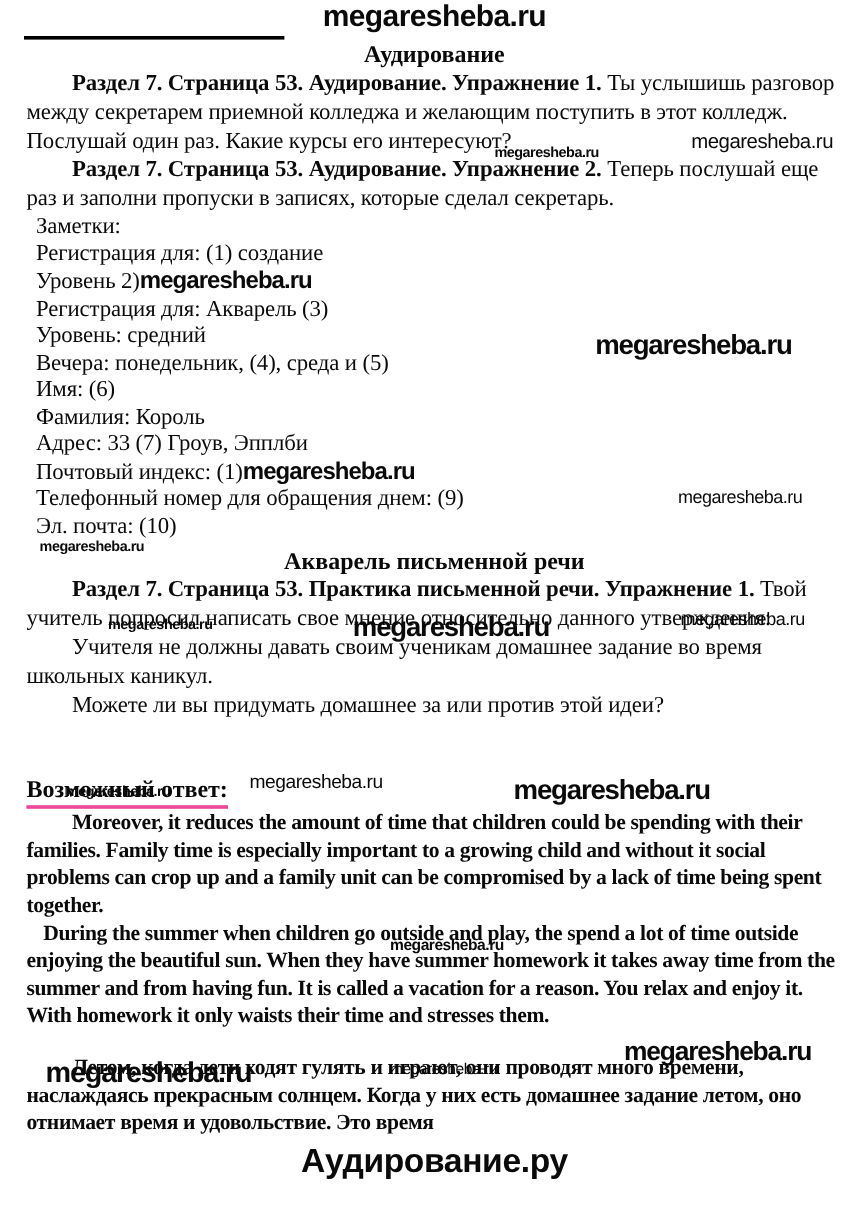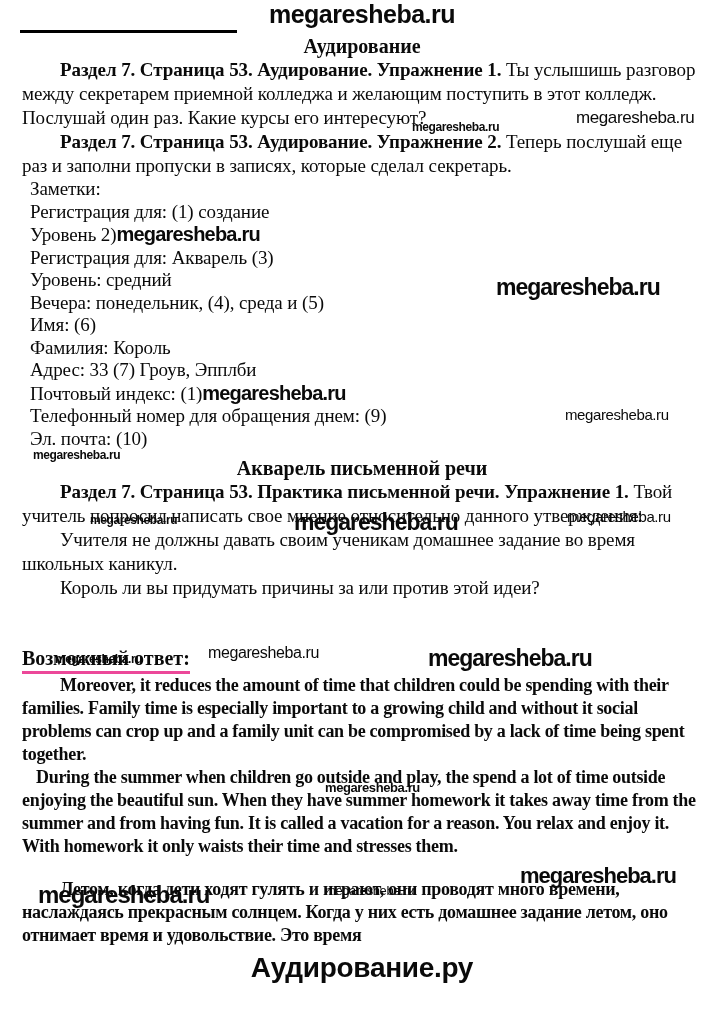--- a/index.html
+++ b/index.html
@@ -144,21 +144,21 @@
     <div class="note-line"><span>Почтовый индекс: (1)</span><span class="wm-inline">megaresheba.ru</span></div>
     <div class="note-line"><span>Телефонный номер для обращения днем: (9)</span></div>
     <div class="note-line"><span>Эл. почта: (10)</span></div>
   </div>
 
   <h2 class="sec-heading">Акварель письменной речи</h2>
 
   <p class="para"><span class="lead">Раздел 7. Страница 53. Практика письменной речи. Упражнение 1.</span><span> Твой учитель попросил написать свое мнение относительно данного утверждения:</span></p>
 
   <p class="para">Учителя не должны давать своим ученикам домашнее задание во время школьных каникул.</p>
-  <p class="para">Король ли вы придумать причины за или против этой идеи?</p>
+  <p class="para">Можете ли вы придумать домашнее за или против этой идеи?</p>
 
   <p class="answer-label"><span class="u">Возможный ответ:</span></p>
 
   <p class="en-para indent">Moreover, it reduces the amount of time that children could be spending with their families. Family time is especially important to a growing child and without it social problems can crop up and a family unit can be compromised by a lack of time being spent together.</p>
   <p class="en-para first">During the summer when children go outside and play, the spend a lot of time outside enjoying the beautiful sun. When they have summer homework it takes away time from the summer and from having fun. It is called a vacation for a reason. You relax and enjoy it. With homework it only waists their time and stresses them.</p>
 
   <p class="ru-para">Летом, когда дети ходят гулять и играют, они проводят много времени, наслаждаясь прекрасным солнцем. Когда у них есть домашнее задание летом, оно отнимает время и удовольствие. Это время</p>
 
   <div class="site-footer">Аудирование.ру</div>
 

